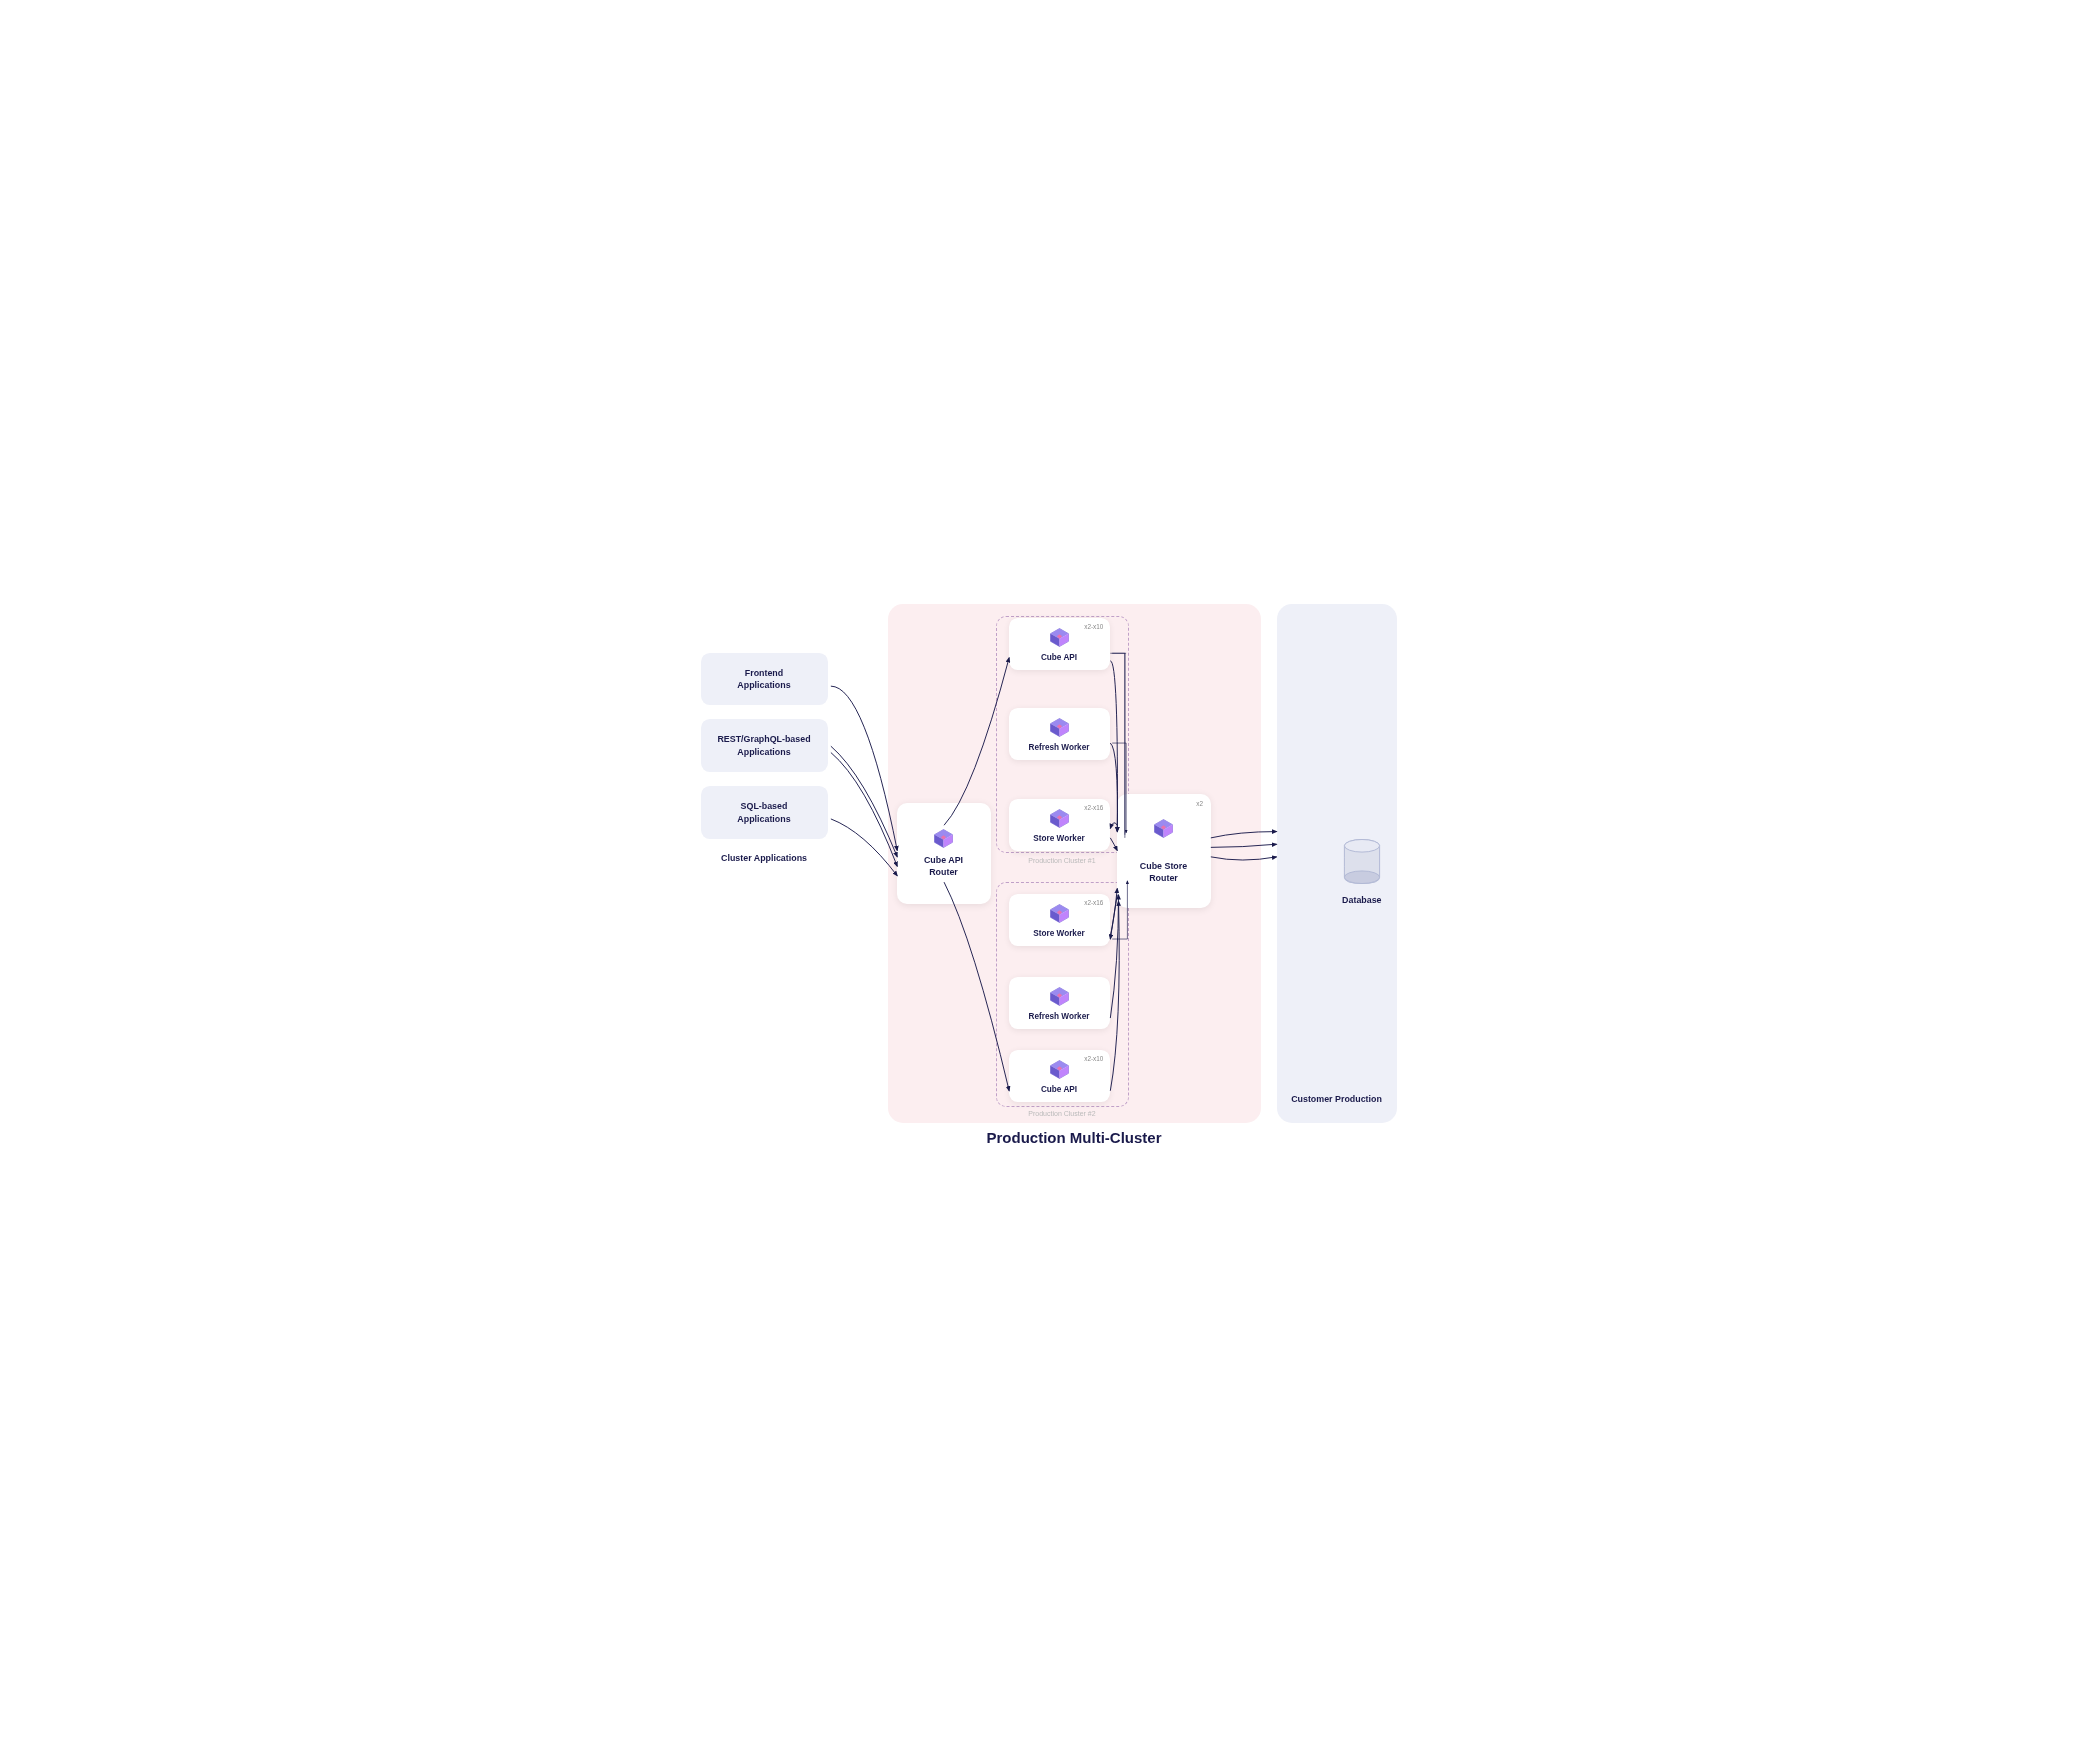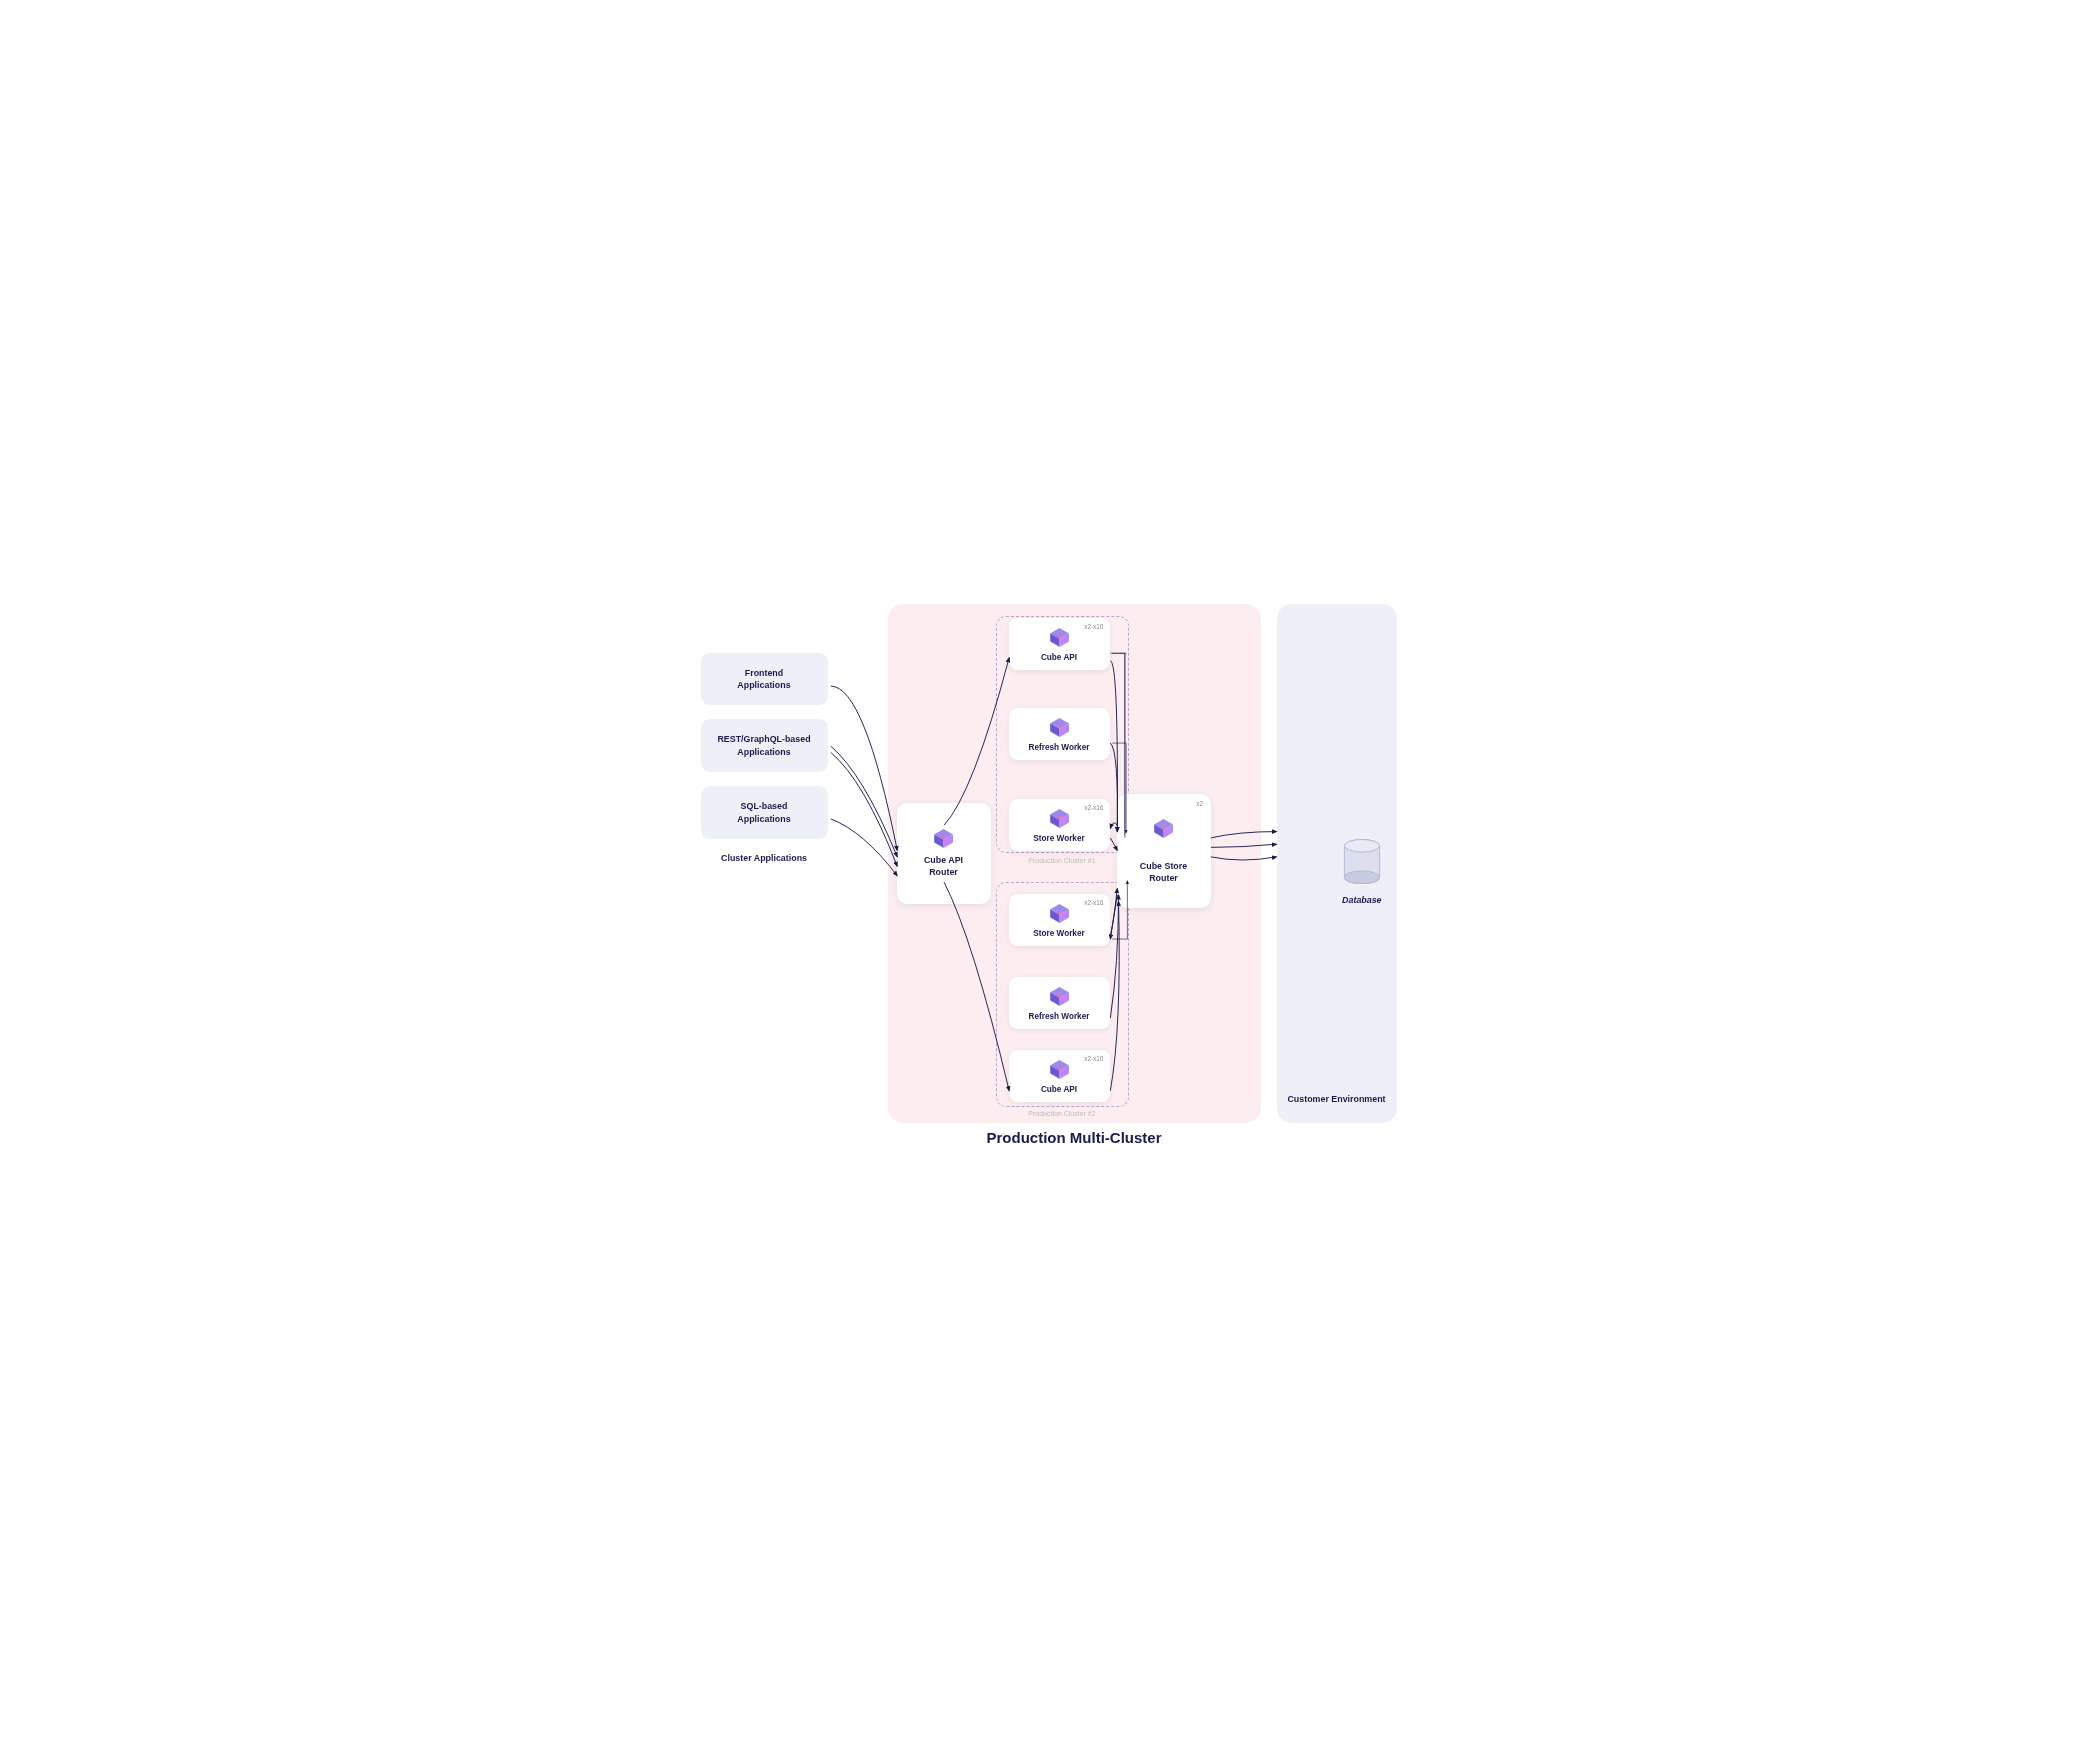--- a/index.html
+++ b/index.html
@@ -91,21 +91,20 @@
 
     
     .database-container {
       position: absolute;
       right: 12.7px;
       top: 50%;
       transform: translateY(-50%);
       display: flex;
       flex-direction: column;
       align-items: center;
-      font-style: italic;
     }
     .db-label {
       color: #1a1a4b;
       font-size: 8.9px;
       font-weight: 600;
       margin-top: 5px;
     }
 
     
     .router-box {
@@ -247,21 +246,21 @@
     <div style="position:absolute; left:108px; top:12.7px; width:133px; height:237px; border:1.3px dashed #c0a0c8; border-radius:10px;">
       <span style="position:absolute; bottom:-11.4px; left:50%; transform:translateX(-50%); font-size:7px; color:#bbb; white-space:nowrap;">Production Cluster #1</span>
     </div>
 
     <div style="position:absolute; left:108px; top:278px; width:133px; height:225px; border:1.3px dashed #c0a0c8; border-radius:10px;">
       <span style="position:absolute; bottom:-11.4px; left:50%; transform:translateX(-50%); font-size:7px; color:#bbb; white-space:nowrap;">Production Cluster #2</span>
     </div>
   </div>
 
   <div class="customer-env">
-    <span class="customer-env-label">Customer Environment</span>
+    <span class="customer-env-label">Customer Production</span>
   </div>
 
   <div class="router-box">
     <svg class="cube-icon" viewBox="0 0 36 36">
       <polygon points="18,4 32,12 32,24 18,32 4,24 4,12" fill="#e8e0f8" stroke="#6a5acd" stroke-width="1"></polygon>
       <polygon points="18,4 32,12 18,20 4,12" fill="#9b8af0"></polygon>
       <polygon points="4,12 18,20 18,32 4,24" fill="#6a5acd"></polygon>
       <polygon points="32,12 18,20 18,32 32,24" fill="#c084fc"></polygon>
       <polygon points="18,20 14,16 18,13 22,16" fill="#ff6b9d" opacity="0.8"></polygon>
     </svg>

